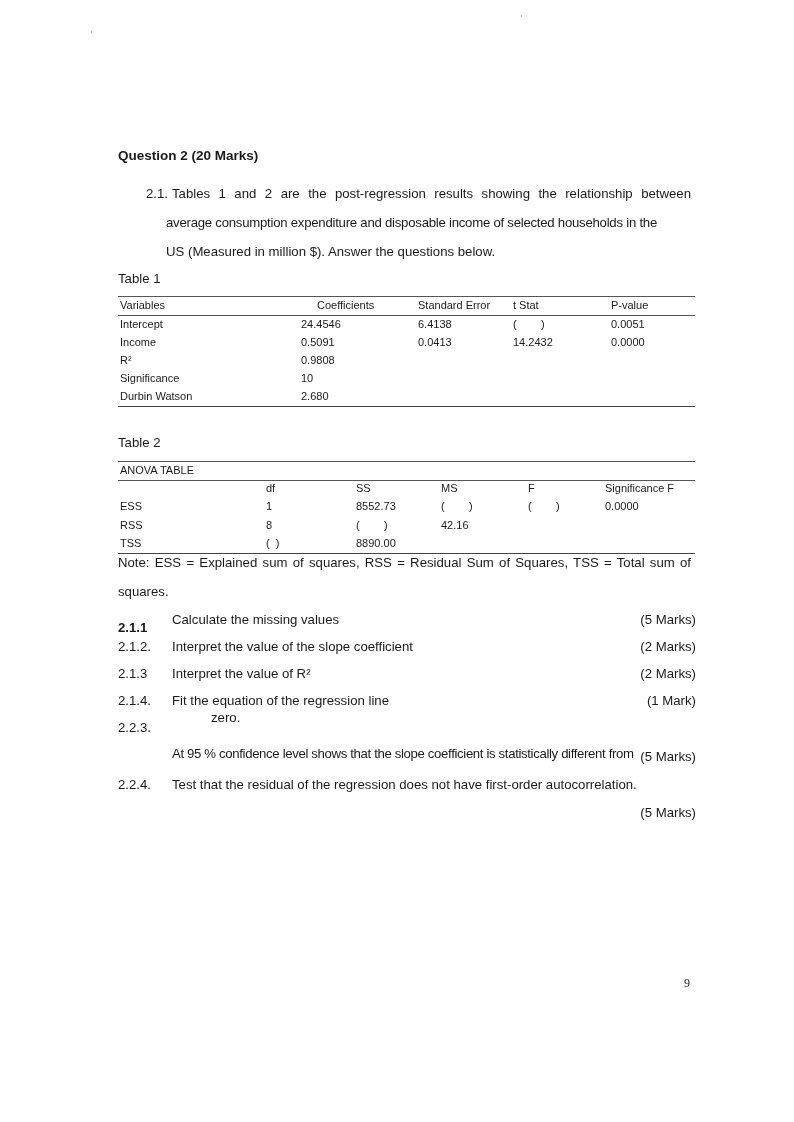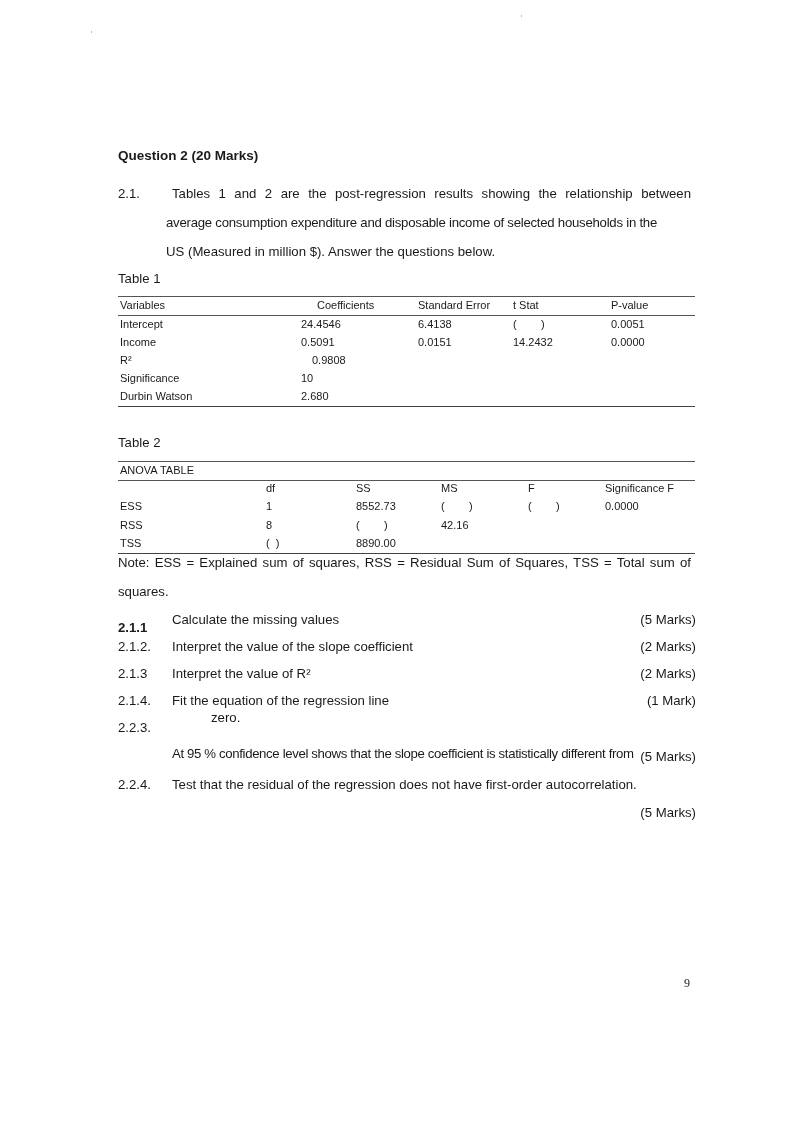--- a/index.html
+++ b/index.html
@@ -18,21 +18,21 @@
     .speck { position: absolute; background: #bbb; width: 1px; height: 2px; }
   </style>
 </head>
 <body>
 
 <div class="speck" style="left:91px; top:31px;"></div>
 <div class="speck" style="left:521px; top:15px;"></div>
 
 <div class="abs q-title">Question 2 (20 Marks)</div>
 
-<div class="abs body-text num" style="top:186px;">2.1.</div>
+<div class="abs body-text num" style="top:186px;margin-left:28px;">2.1.</div>
 <div class="abs body-text" style="left:172px; top:186px; width:519px; text-align:justify; text-align-last:justify; word-spacing:2px;">Tables 1 and 2 are the post-regression results showing the relationship between</div>
 <div class="abs body-text" style="left:166px; top:215px; letter-spacing:-0.25px;">average consumption expenditure and disposable income of selected households in the</div>
 <div class="abs body-text" style="left:166px; top:244px;">US (Measured in million $). Answer the questions below.</div>
 
 <div class="abs tbl-label" style="left:118px; top:271px;">Table 1</div>
 <div class="hline" style="top:296px;"></div>
 <div>
   <div>
     <div class="abs tbl-small" style="left:120px; top:299px;">Variables</div>
     <div class="abs tbl-small" style="left:301px; top:299px;margin-left:16px;">Coefficients</div>
@@ -46,28 +46,28 @@
     <div class="abs tbl-small" style="left:120px; top:318px;">Intercept</div>
     <div class="abs tbl-small" style="left:301px; top:318px;">24.4546</div>
     <div class="abs tbl-small" style="left:418px; top:318px;">6.4138</div>
     <div class="abs tbl-small" style="left:513px; top:318px; white-space:pre;">(        )</div>
     <div class="abs tbl-small" style="left:611px; top:318px;">0.0051</div>
   </div>
 
   <div>
     <div class="abs tbl-small" style="left:120px; top:336px;">Income</div>
     <div class="abs tbl-small" style="left:301px; top:336px;">0.5091</div>
-    <div class="abs tbl-small" style="left:418px; top:336px;">0.0151</div>
+    <div class="abs tbl-small" style="left:418px; top:336px;">0.0413</div>
     <div class="abs tbl-small" style="left:513px; top:336px;">14.2432</div>
     <div class="abs tbl-small" style="left:611px; top:336px;">0.0000</div>
   </div>
 
   <div>
     <div class="abs tbl-small" style="left:120px; top:354px;">R²</div>
-    <div class="abs tbl-small" style="left:312px; top:354px;">0.9808</div>
+    <div class="abs tbl-small" style="left:301px; top:354px;">0.9808</div>
   </div>
 
   <div>
     <div class="abs tbl-small" style="left:120px; top:372px;">Significance</div>
     <div class="abs tbl-small" style="left:301px; top:372px;">10</div>
   </div>
 
   <div>
     <div class="abs tbl-small" style="left:120px; top:390px;">Durbin Watson</div>
     <div class="abs tbl-small" style="left:301px; top:390px;">2.680</div>

